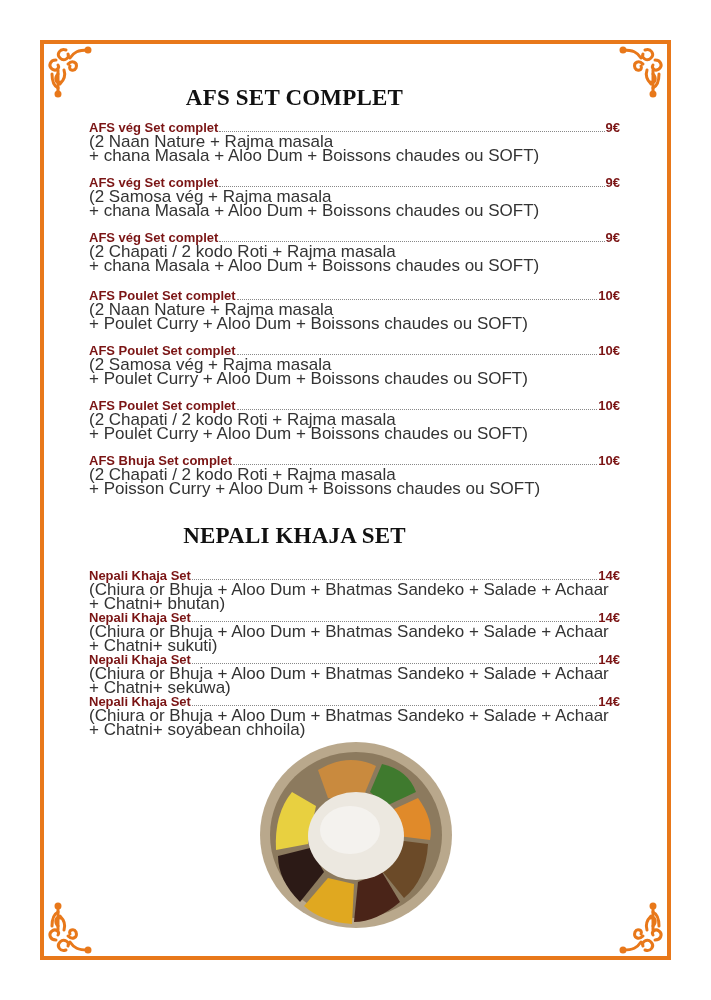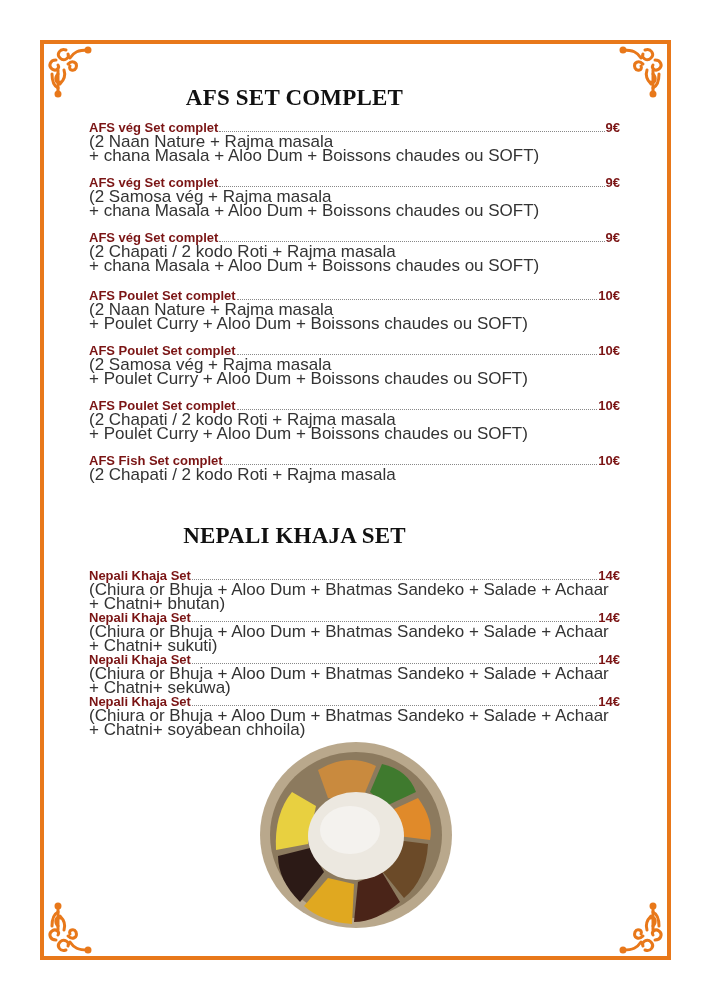--- a/index.html
+++ b/index.html
@@ -141,25 +141,26 @@
   <div class="item-head">
       <span class="item-name">AFS Poulet Set complet</span>
       <span class="dots"></span>
       <span class="price">10€</span>
     </div>
   <div class="desc">(2 Chapati / 2 kodo Roti + Rajma masala</div>
   <div class="desc">+ Poulet Curry + Aloo Dum + Boissons chaudes ou SOFT)</div>
 </div>
 <div class="item" style="top:453px;">
   <div class="item-head">
-      <span class="item-name">AFS Fish Set complet</span>
+      <span class="item-name">AFS Bhuja Set complet</span>
       <span class="dots"></span>
       <span class="price">10€</span>
     </div>
   <div class="desc">(2 Chapati / 2 kodo Roti + Rajma masala</div>
+  <div class="desc">+ Poisson Curry + Aloo Dum + Boissons chaudes ou SOFT)</div>
 </div>
 
 <div class="section-title" style="top:523px;">NEPALI KHAJA SET</div>
 
 <div class="item" style="top:568px;">
   <div class="item-head">
       <span class="item-name">Nepali Khaja Set </span>
       <span class="dots"></span>
       <span class="price">14€</span>
     </div>

